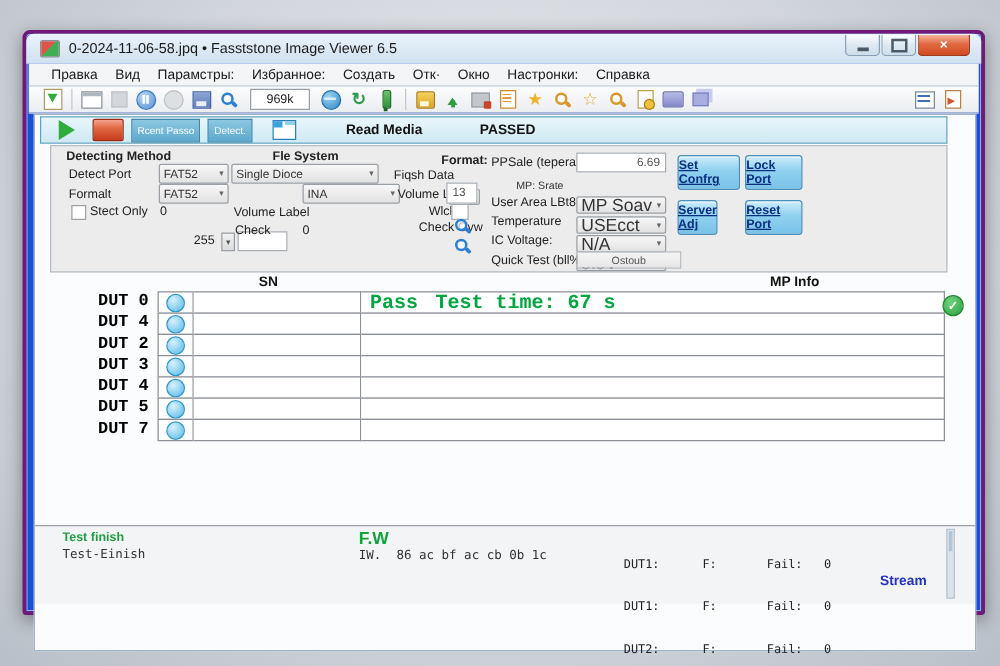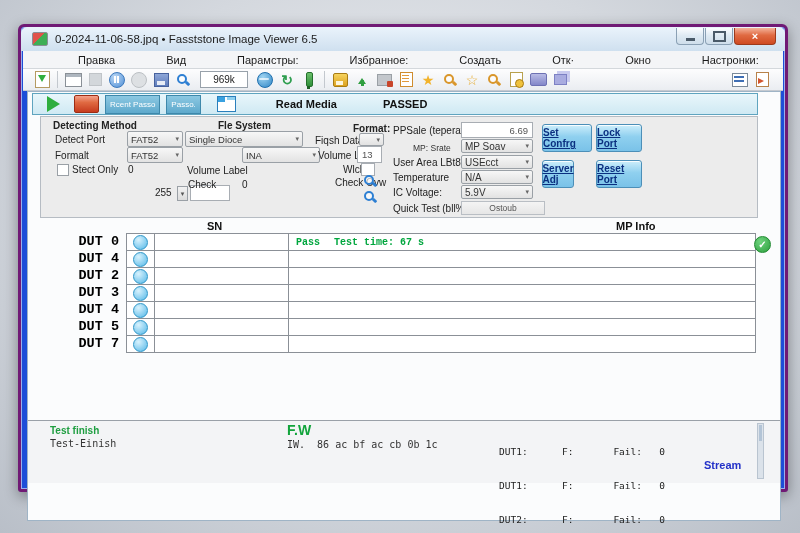--- a/index.html
+++ b/index.html
@@ -19,21 +19,21 @@
       border-top:none;background:linear-gradient(#fbfdfe,#dde9f2 50%,#cfdeeb);color:#4a5a68;
       font-size:10px;border-radius:0 0 4px 4px;margin-left:1px;}
   .wc-min{width:26px}.wc-max{width:26px}
   .wc-close{width:40px;background:linear-gradient(#f4b29a,#e06a42 45%,#cf4a22);border-color:#9c3a1c;
             color:#fff;font-weight:bold;font-size:11px;}
   .wc-min i{display:block;width:9px;height:3px;background:#4a5a68;margin-top:6px;}
   .wc-max i{display:block;width:9px;height:7px;border:2px solid #4a5a68;}
   
   .menubar{position:absolute;left:2px;top:24px;width:760px;height:18px;background:#f4f5f7;
            border-bottom:1px solid #d4d8dc;display:flex;align-items:center;gap:14px;padding-left:18px;box-sizing:border-box;}
-  .menu-item{font-size:11px;color:#1a1a1a;white-space:nowrap;margin-left:37px;}
+  .menu-item{font-size:11px;color:#1a1a1a;white-space:nowrap;}
   
   .toolbar{position:absolute;left:2px;top:42px;width:760px;height:22px;
            background:linear-gradient(#fdfdfe,#eaedf1);border-bottom:1px solid #c5cad1;
            display:flex;align-items:center;padding-left:8px;box-sizing:border-box;}
   .tb{width:22px;height:18px;display:flex;align-items:center;justify-content:center;flex:0 0 auto;}
   .tbsep{width:1px;height:17px;background:#c3c8ce;margin:0 4px;flex:0 0 auto;}
   .zoom-box{width:46px;height:15px;border:1px solid #98a1aa;background:#fff;font-size:10px;color:#222;
             text-align:center;line-height:15px;margin:0 6px;flex:0 0 auto;}
   .tb-right{margin-left:auto;display:flex;margin-right:10px;}
   
@@ -95,21 +95,21 @@
   .rb-result{font-size:11px;font-weight:bold;color:#111;margin-left:46px;}
   
   .settings{position:absolute;left:12px;top:24px;width:718px;height:102px;background:#ececec;
             border:1px solid #b6bcc3;box-sizing:border-box;}
   .lbl{position:absolute;font-size:10px;color:#222;white-space:nowrap;}
   .lbl-sm{position:absolute;font-size:8.5px;color:#333;white-space:nowrap;padding-left:20px;}
   .grp{font-weight:bold;}
   .sel{position:absolute;background:linear-gradient(#f7f7f7,#e2e2e2);border:1px solid #9aa0a6;
        font-size:9.5px;color:#333;display:flex;align-items:center;padding:0 3px;border-radius:2px;box-sizing:border-box;white-space:nowrap;overflow:hidden;}
   .sel::after{content:"▾";margin-left:auto;font-size:7px;color:#666;padding-left:2px;}
-  .sel-sm{font-size:10px;}
+  .sel-sm{font-size:14px;margin-top:18px;}
   .field{position:absolute;background:#fff;border:1px solid #a8adb3;font-size:9.5px;color:#555;
          display:flex;align-items:center;box-sizing:border-box;padding:0 4px;}
   .field-r{justify-content:flex-end;}
   .flatbtn{position:absolute;background:linear-gradient(#f4f4f4,#e6e6e6);border:1px solid #b9bec4;
            font-size:8.5px;color:#555;display:flex;align-items:center;justify-content:center;box-sizing:border-box;}
   .chk{position:absolute;width:10px;height:10px;background:#fff;border:1px solid #9aa0a6;}
   .spin{position:absolute;width:11px;height:15px;background:linear-gradient(#f2f2f2,#dcdcdc);border:1px solid #9aa0a6;
         font-size:7px;color:#555;display:flex;align-items:center;justify-content:center;box-sizing:border-box;}
   .bluebtn{position:absolute;border-radius:3px;border:1px solid #4c8fb8;cursor:default;
            background:linear-gradient(#cdeefb,#8fd0ef 45%,#7ac2e8);box-shadow:inset 0 1px 0 rgba(255,255,255,.85);
@@ -118,21 +118,21 @@
   
   .dut-head{position:absolute;font-size:11px;font-weight:bold;color:#111;}
   .dut-rows{position:absolute;left:20px;top:142px;width:708px;font-family:Liberation Mono, monospace;}
   .dut-row{display:flex;height:18px;margin-top:-1px;}
   .dut-label{width:78px;text-align:right;padding-right:7px;font-weight:bold;font-size:13.5px;line-height:18px;color:#000;box-sizing:border-box;}
   .dut-iconcell{width:29px;border:1px solid #8b9097;background:#fff;display:flex;align-items:center;justify-content:center;box-sizing:border-box;}
   .dut-sn{width:134px;border:1px solid #8b9097;border-left:none;background:#fff;box-sizing:border-box;}
   .dut-mp{flex:1;border:1px solid #8b9097;border-left:none;background:#fff;display:flex;align-items:center;padding-left:7px;box-sizing:border-box;gap:14px;}
   .dut-circle{width:13px;height:13px;border-radius:50%;border:1px solid #2e96c8;
               background:radial-gradient(circle at 35% 30%,#d8f2fd,#54b8e8);}
-  .pass-txt{font-size:10px;font-weight:bold;color:#00a63e;white-space:nowrap;}
+  .pass-txt{font-size:16px;font-weight:bold;color:#00a63e;white-space:nowrap;}
   .check-ok{position:absolute;left:726px;top:144px;width:15px;height:15px;border-radius:50%;
             background:radial-gradient(circle at 35% 30%,#6fd37e,#2da03e);border:1px solid #1f8a30;
             color:#fff;font-size:10px;font-weight:bold;display:flex;align-items:center;justify-content:center;}
   
   .footer{position:absolute;left:0;top:328px;width:752px;height:62px;background:#f3f4f6;border-top:1px solid #9aa0a8;}
   .f-green{position:absolute;font-size:10px;font-weight:bold;color:#1e9e40;white-space:nowrap;}
   .f-mono{position:absolute;font-family:"DejaVu Sans Mono",monospace;font-size:10px;color:#333;white-space:pre;}
   .f-fw{position:absolute;font-size:14px;font-weight:bold;color:#12a43c;}
   .f-lines{position:absolute;font-family:"DejaVu Sans Mono",monospace;font-size:9.5px;line-height:11.2px;color:#222;white-space:pre;}
   .f-stream{position:absolute;font-size:11px;font-weight:bold;color:#2230c8;}
@@ -246,21 +246,21 @@
         </span>
     </span>
   </div>
 
   <div class="client">
 
     <div class="runbar">
       <span class="i-play"></span>
       <span class="i-stop"></span>
       <span class="rb-btn">Rcent Passo</span>
-      <span class="rb-btn">Passo.</span>
+      <span class="rb-btn">Detect.</span>
       <span class="i-grid"></span>
       <span class="rb-status">Read Media</span>
       <span class="rb-result">PASSED</span>
     </div>
 
     <div class="settings">
 
       <span class="lbl grp" style="left:12px;top:3px">Detecting Method</span>
       <span class="lbl" style="left:14px;top:17px">Detect Port</span>
       <span class="sel" style="left:86px;top:14px;width:56px;height:16px">FAT52</span>

